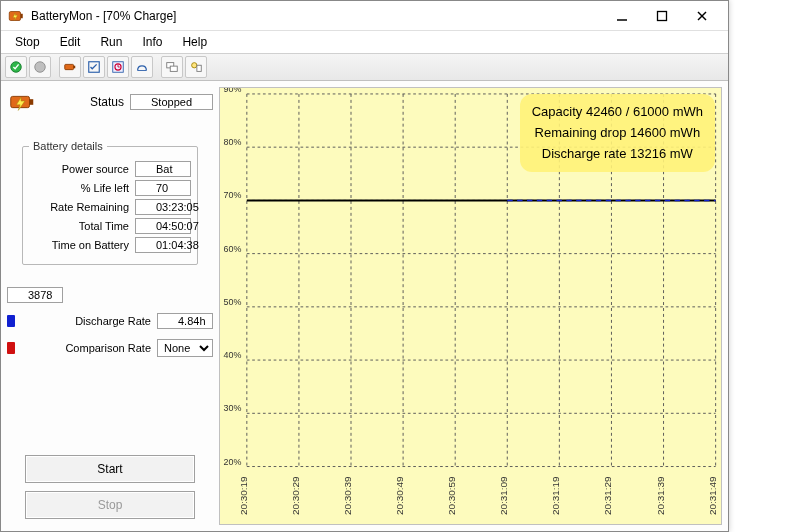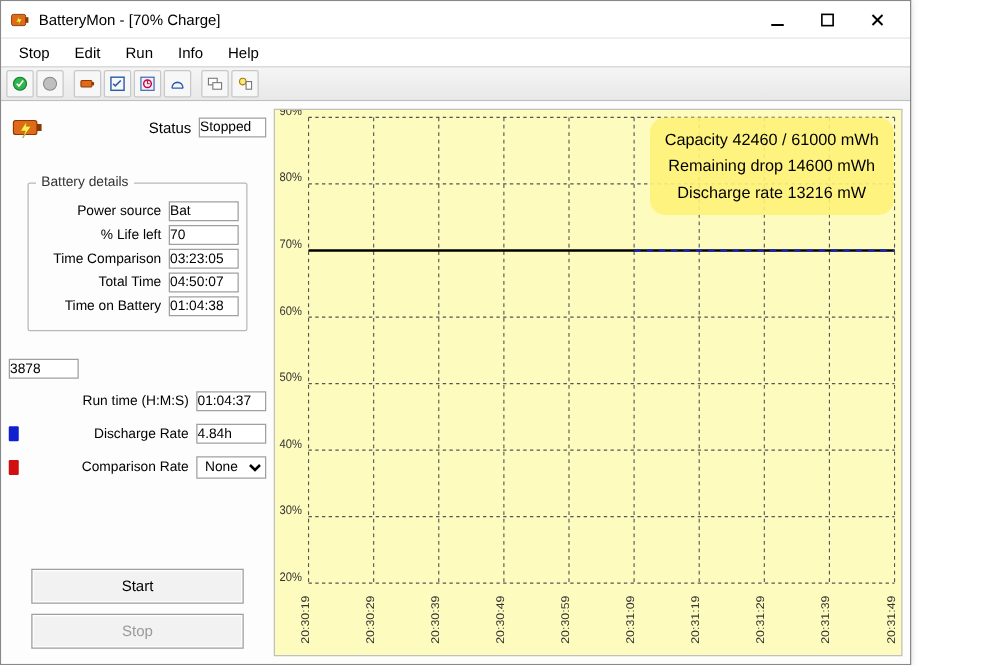--- a/index.html
+++ b/index.html
@@ -75,21 +75,21 @@
     width: 206px;
     display:flex; flex-direction:column;
     gap:4px;
   }
   .status-row { display:flex; align-items:center; gap:6px; margin-bottom:4px; }
   .status-row .big-icon { width:30px; height:30px; }
   .status-row .label { flex:1; text-align:right; }
   .val-box {
     border:1px solid #a0a0a0;
     background:#fff;
-    padding:1px 0;
+    padding:1px 20px;
     min-width:54px;
     font-size:11px;
   }
   fieldset.details {
     border:1px solid #b8b8b8;
     border-radius:2px;
     padding: 6px 6px 8px 6px;
     margin:15px;
   }
   fieldset.details legend { font-size:11px; padding:0 4px; color:#333; }
@@ -249,39 +249,35 @@
         <legend>Battery details</legend>
         <div class="row">
             <span class="lab">Power source</span>
             <span class="val-box">Bat</span>
           </div>
         <div class="row">
             <span class="lab">% Life left</span>
             <span class="val-box">70</span>
           </div>
         <div class="row">
-            <span class="lab">Time Comparison</span>
+            <span class="lab">Rate Remaining</span>
             <span class="val-box">03:23:05</span>
           </div>
         <div class="row">
             <span class="lab">Total Time</span>
             <span class="val-box">04:50:07</span>
           </div>
         <div class="row">
             <span class="lab">Time on Battery</span>
             <span class="val-box">01:04:38</span>
           </div>
       </fieldset>
 
       <div class="row">
           <span class="val-box">3878</span>
-        </div>
-      <div class="row">
-          <span class="lab">Run time (H:M:S)</span>
-          <span class="val-box">01:04:37</span>
         </div>
       <div class="row">
           <span class="sw blue"></span>
           <span class="lab">Discharge Rate</span>
           <span class="val-box">4.84h</span>
         </div>
       <div class="row">
           <span class="sw red"></span>
           <span class="lab">Comparison Rate</span>
         <select class="val-box">

